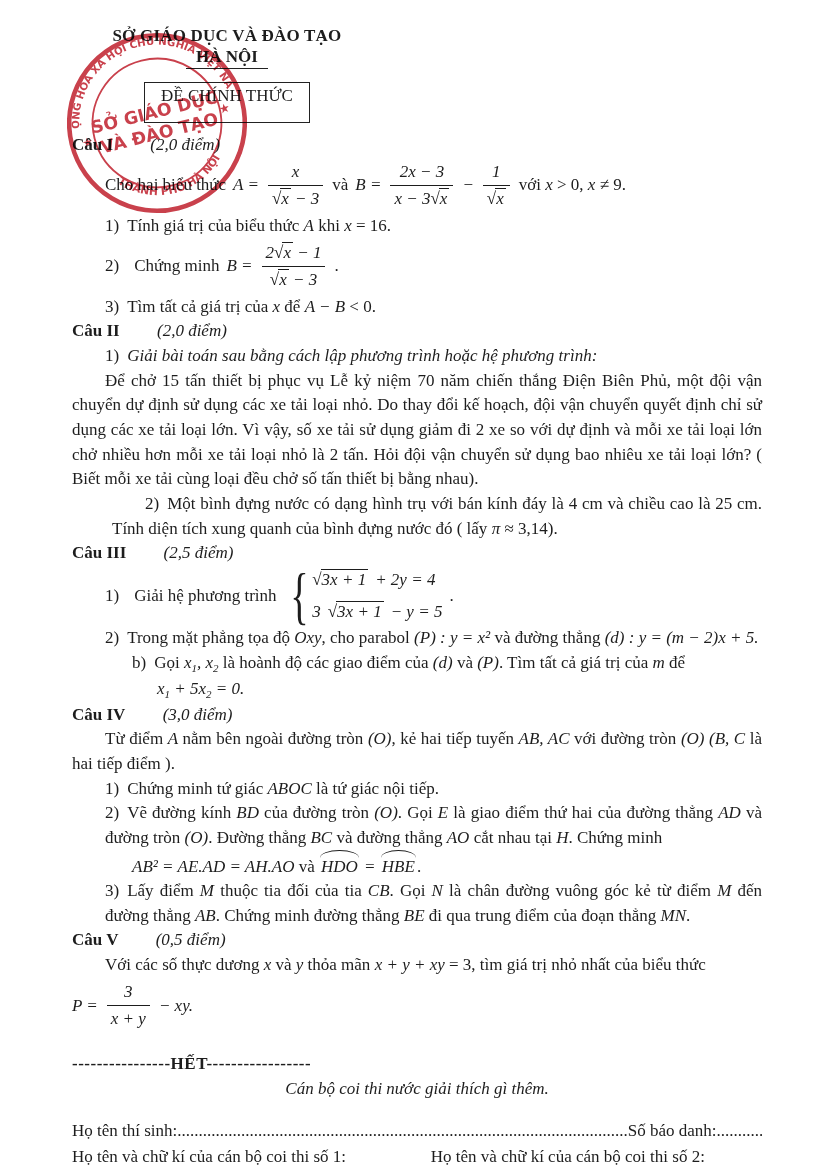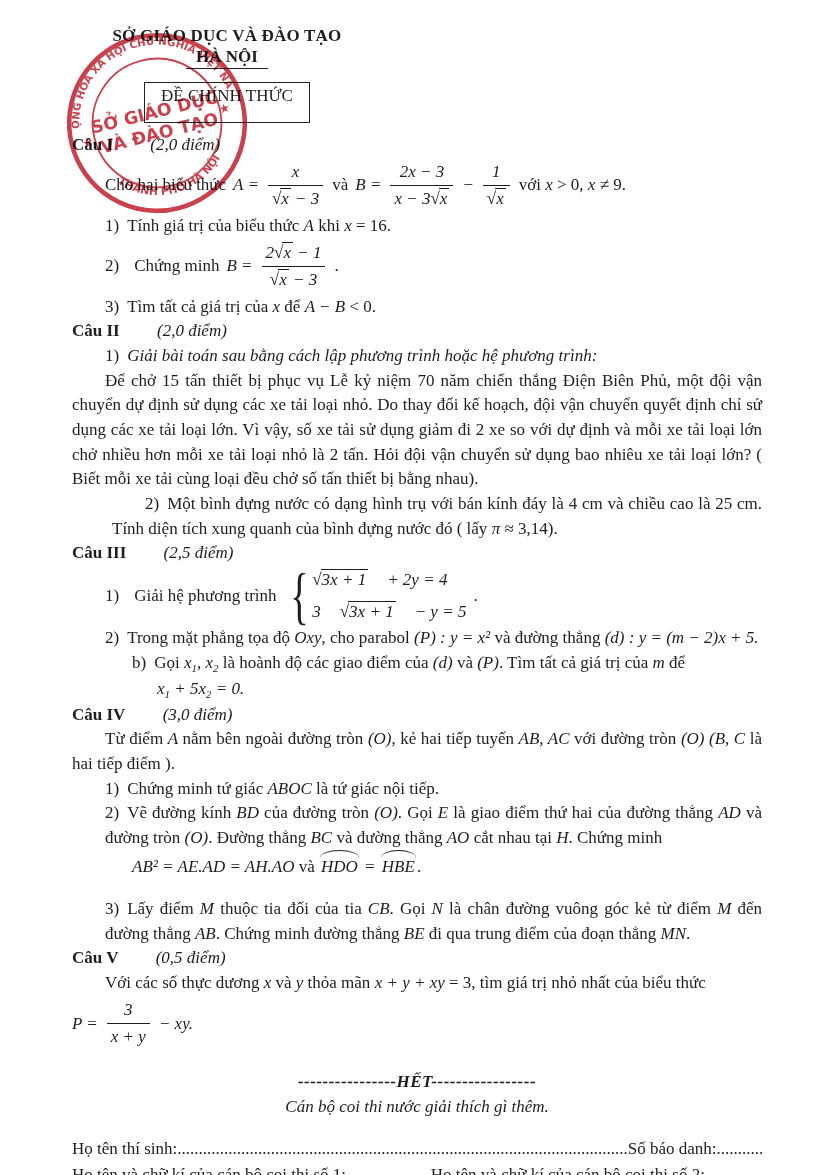--- a/index.html
+++ b/index.html
@@ -41,27 +41,27 @@
   .frow.m0 { padding-left:0; }
   .frac { display:inline-block; text-align:center; font-style:italic; margin:0 2px; }
   .frac .fn { display:block; padding:0 4px 1px; border-bottom:1.4px solid #1d1d1d; }
   .frac .fd { display:block; padding:1px 4px 0; }
   .sq { white-space:nowrap; font-style:italic; }
   .sq .rs { font-style:normal; display:inline-block; margin-right:-1px; }
   .sq .rb { border-top:1.4px solid #1d1d1d; padding:0 2px 0 1px; }
   .sys { display:inline-flex; align-items:center; }
   .brace { font-size:64px; line-height:.85; font-weight:400; transform:scaleX(.6); display:inline-block; margin-right:-2px; }
   .eqs { display:flex; flex-direction:column; gap:7px; }
-  .eqs > div { display:flex; align-items:center; gap:19px; }
+  .eqs > div { display:flex; align-items:center; gap:7px; }
   .hat { position:relative; font-style:italic; display:inline-block; padding:0 2px; }
   .hat::after { content:""; position:absolute; left:1px; right:1px; top:-5px; height:7px;
     border-top:1.7px solid #1d1d1d; border-radius:50% 50% 0 0 / 100% 100% 0 0; }
 
   
-  .het { text-align:center; font-weight:bold; margin-top:20px; letter-spacing:.5px;font-style:italic; }
+  .het { text-align:left; font-weight:bold; margin-top:20px; letter-spacing:.5px; }
   .note { text-align:center; font-style:italic; }
   .sigline { display:flex; white-space:nowrap; overflow:hidden; margin-top:18px; }
   .proctors { display:flex; margin-top:1px; }
   .proctors .p1 { width:52%; }
 </style>
 </head>
 <body>
 
 <div class="page">
 
@@ -160,21 +160,21 @@
     </div>
 
     <div class="li"><span class="num">2)</span><span><span class="t">Trong mặt phẳng tọa độ </span><span class="m">Oxy</span><span class="t">, cho parabol </span><span class="m">(P) : y = x²</span><span class="t"> và đường thẳng </span><span class="m">(d) : y = (m − 2)x + 5.</span></span></div>
     <div class="li2"><span class="num">b)</span><span><span class="t">Gọi </span><span class="m">x</span><span class="sb">1</span><span class="m">, x</span><span class="sb">2</span><span class="t"> là hoành độ các giao điểm của </span><span class="m">(d)</span><span class="t"> và </span><span class="m">(P)</span><span class="t">. Tìm tất cả giá trị của </span><span class="m">m</span><span class="t"> để</span></span></div>
     <div style="padding-left:85px"><span class="m">x</span><span class="sb">1</span><span class="m"> + 5x</span><span class="sb">2</span><span class="m"> = 0.</span></div>
 
     <div><span class="qh">Câu IV</span> <span class="pts">(3,0 điểm)</span></div>
     <div class="para"><span class="t">Từ điểm </span><span class="m">A</span><span class="t"> nằm bên ngoài đường tròn </span><span class="m">(O)</span><span class="t">, kẻ hai tiếp tuyến </span><span class="m">AB, AC</span><span class="t"> với đường tròn </span><span class="m">(O)</span><span class="t"> </span><span class="m">(B, C</span><span class="t"> là hai tiếp điểm ).</span></div>
     <div class="li"><span class="num">1)</span><span><span class="t">Chứng minh tứ giác </span><span class="m">ABOC</span><span class="t"> là tứ giác nội tiếp.</span></span></div>
     <div class="li"><span class="num">2)</span><span><span class="t">Vẽ đường kính </span><span class="m">BD</span><span class="t"> của đường tròn </span><span class="m">(O)</span><span class="t">. Gọi </span><span class="m">E</span><span class="t"> là giao điểm thứ hai của đường thẳng </span><span class="m">AD</span><span class="t"> và đường tròn </span><span class="m">(O)</span><span class="t">. Đường thẳng </span><span class="m">BC</span><span class="t"> và đường thẳng </span><span class="m">AO</span><span class="t"> cắt nhau tại </span><span class="m">H</span><span class="t">. Chứng minh</span></span></div>
-    <div style="padding-left:60px; margin:4px 0 18px;">
+    <div style="padding-left:60px; margin:4px 0 0;">
       <span class="m">AB² = AE.AD = AH.AO</span>
       <span>và</span>
       <span class="hat">HDO</span>
       <span class="m">=</span>
       <span class="hat">HBE</span><span>.</span>
     </div>
     <div class="li"><span class="num">3)</span><span><span class="t">Lấy điểm </span><span class="m">M</span><span class="t"> thuộc tia đối của tia </span><span class="m">CB</span><span class="t">. Gọi </span><span class="m">N</span><span class="t"> là chân đường vuông góc kẻ từ điểm </span><span class="m">M</span><span class="t"> đến đường thẳng </span><span class="m">AB</span><span class="t">. Chứng minh đường thẳng </span><span class="m">BE</span><span class="t"> đi qua trung điểm của đoạn thẳng </span><span class="m">MN</span><span class="t">.</span></span></div>
 
     <div><span class="qh">Câu V</span> <span class="pts">(0,5 điểm)</span></div>
     <div class="para"><span class="t">Với các số thực dương </span><span class="m">x</span><span class="t"> và </span><span class="m">y</span><span class="t"> thỏa mãn </span><span class="m">x + y + xy</span><span class="t"> = 3, tìm giá trị nhỏ nhất của biểu thức</span></div>

